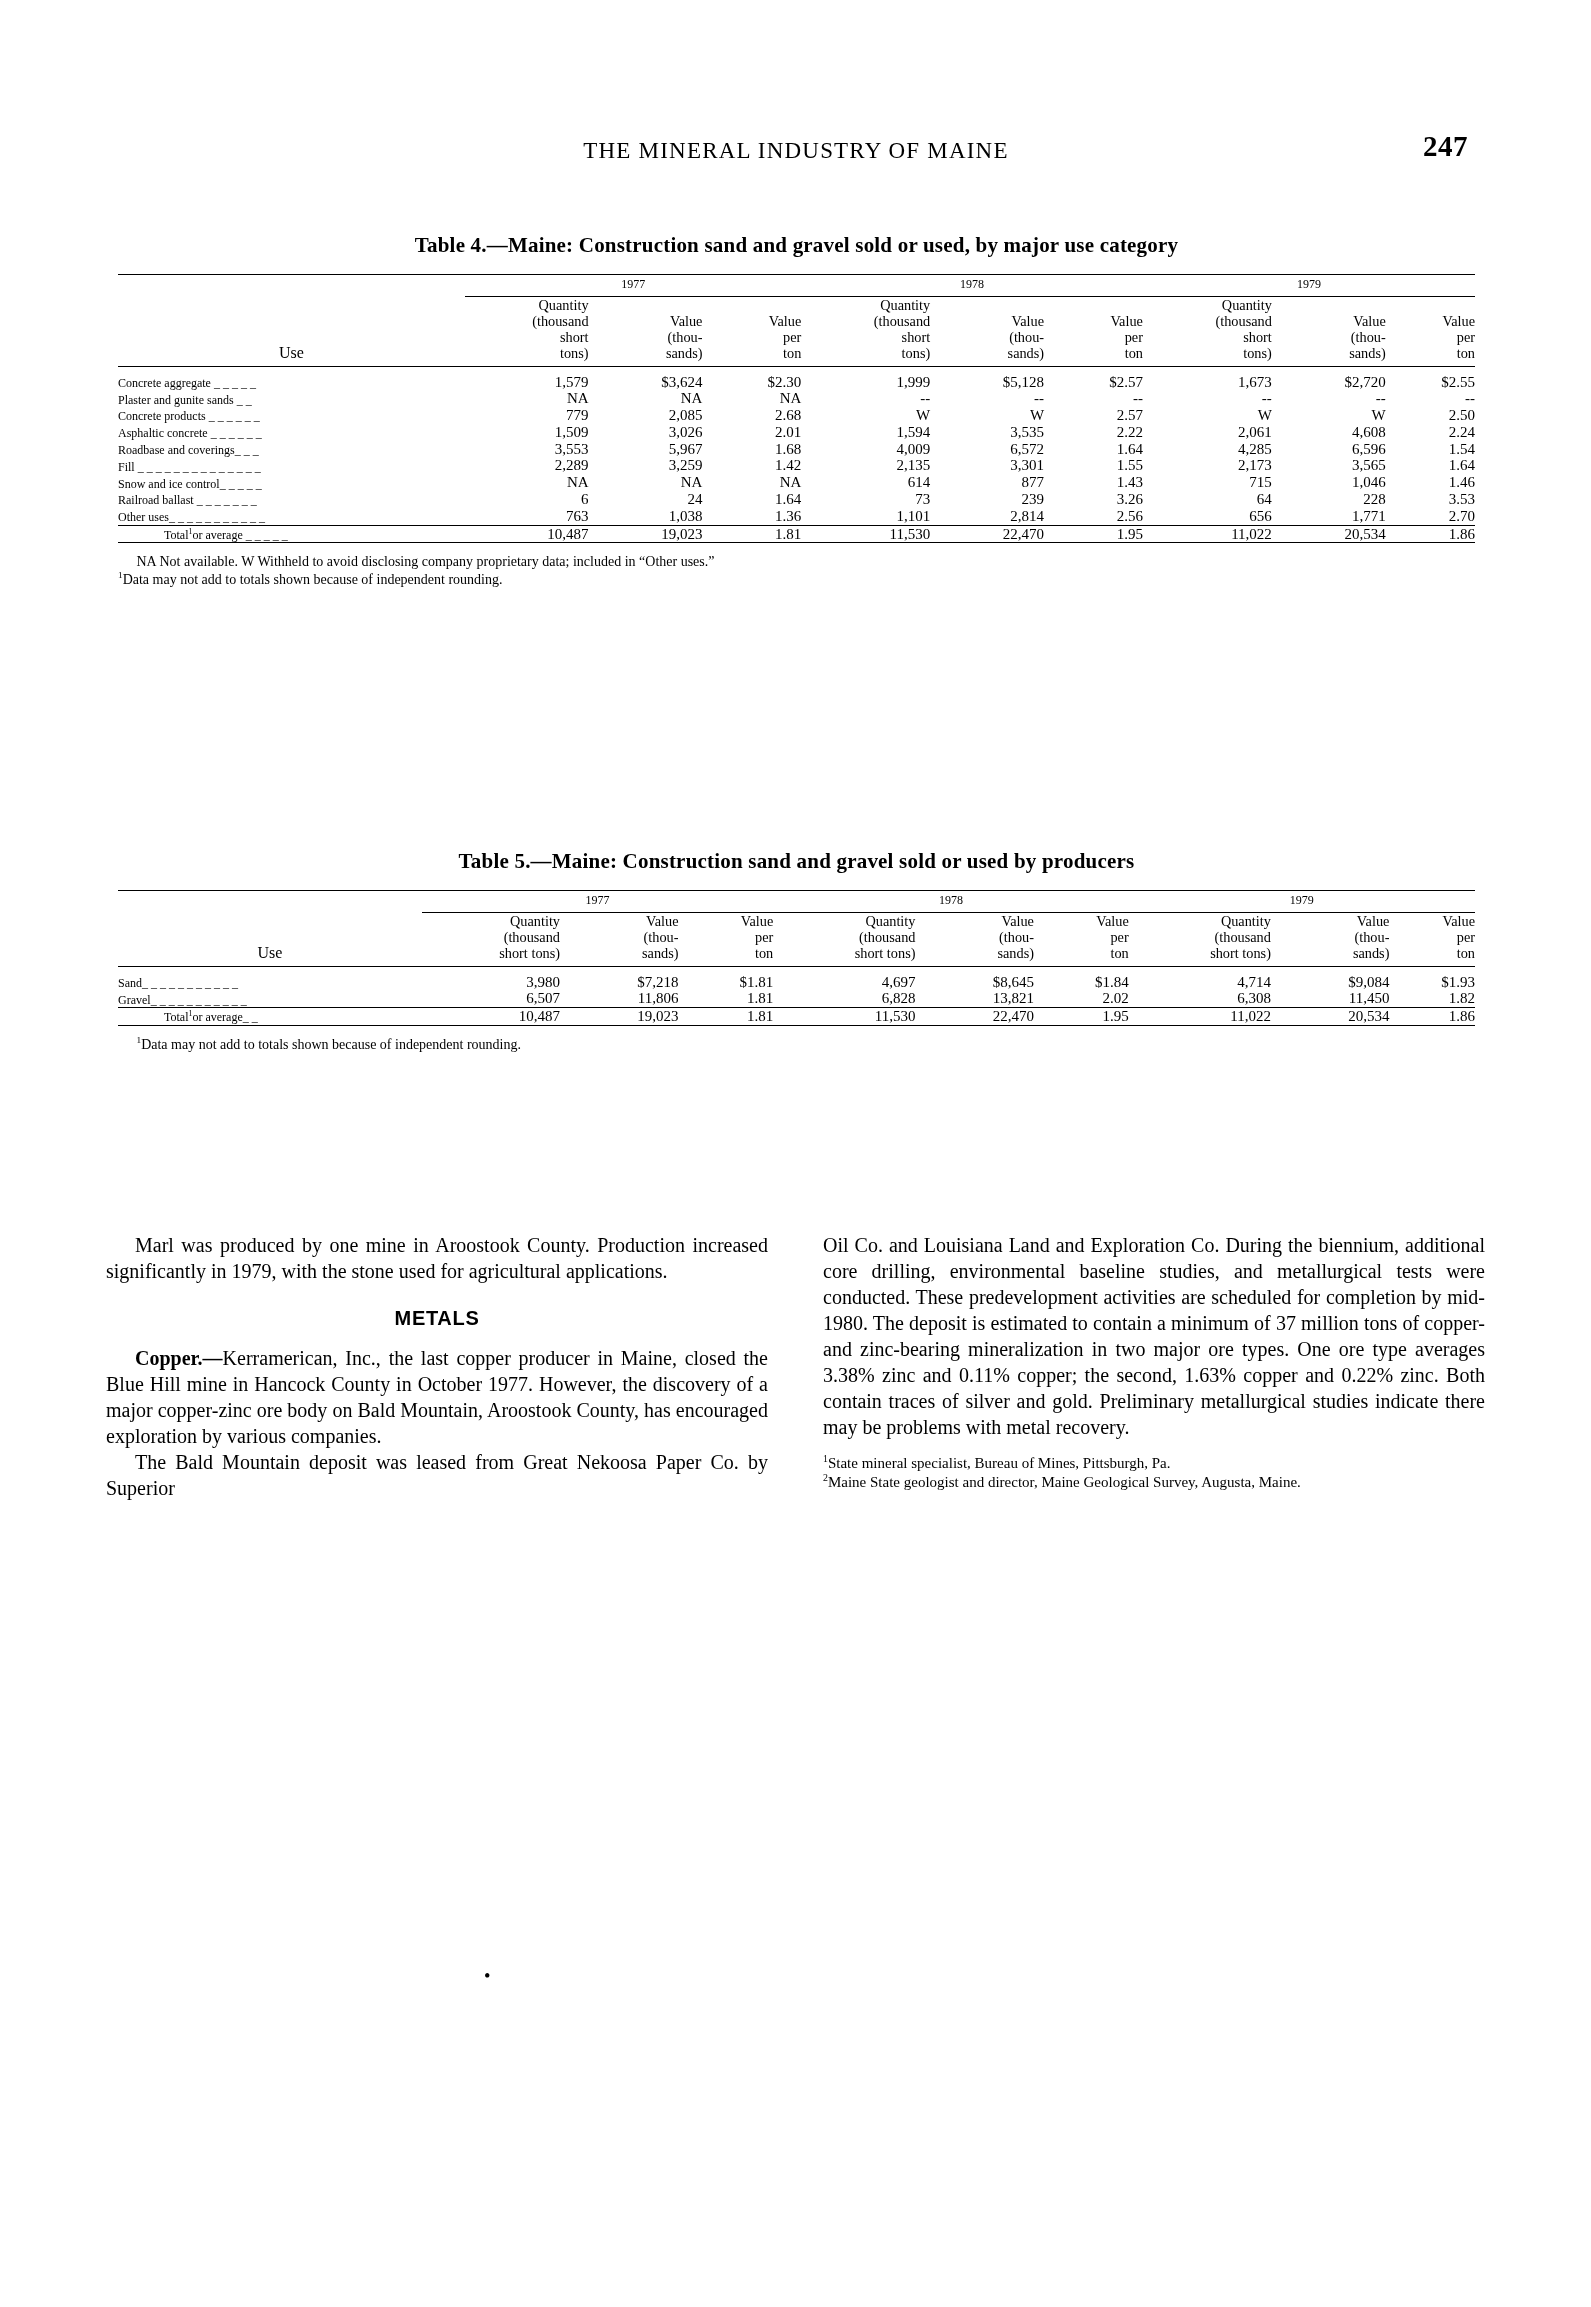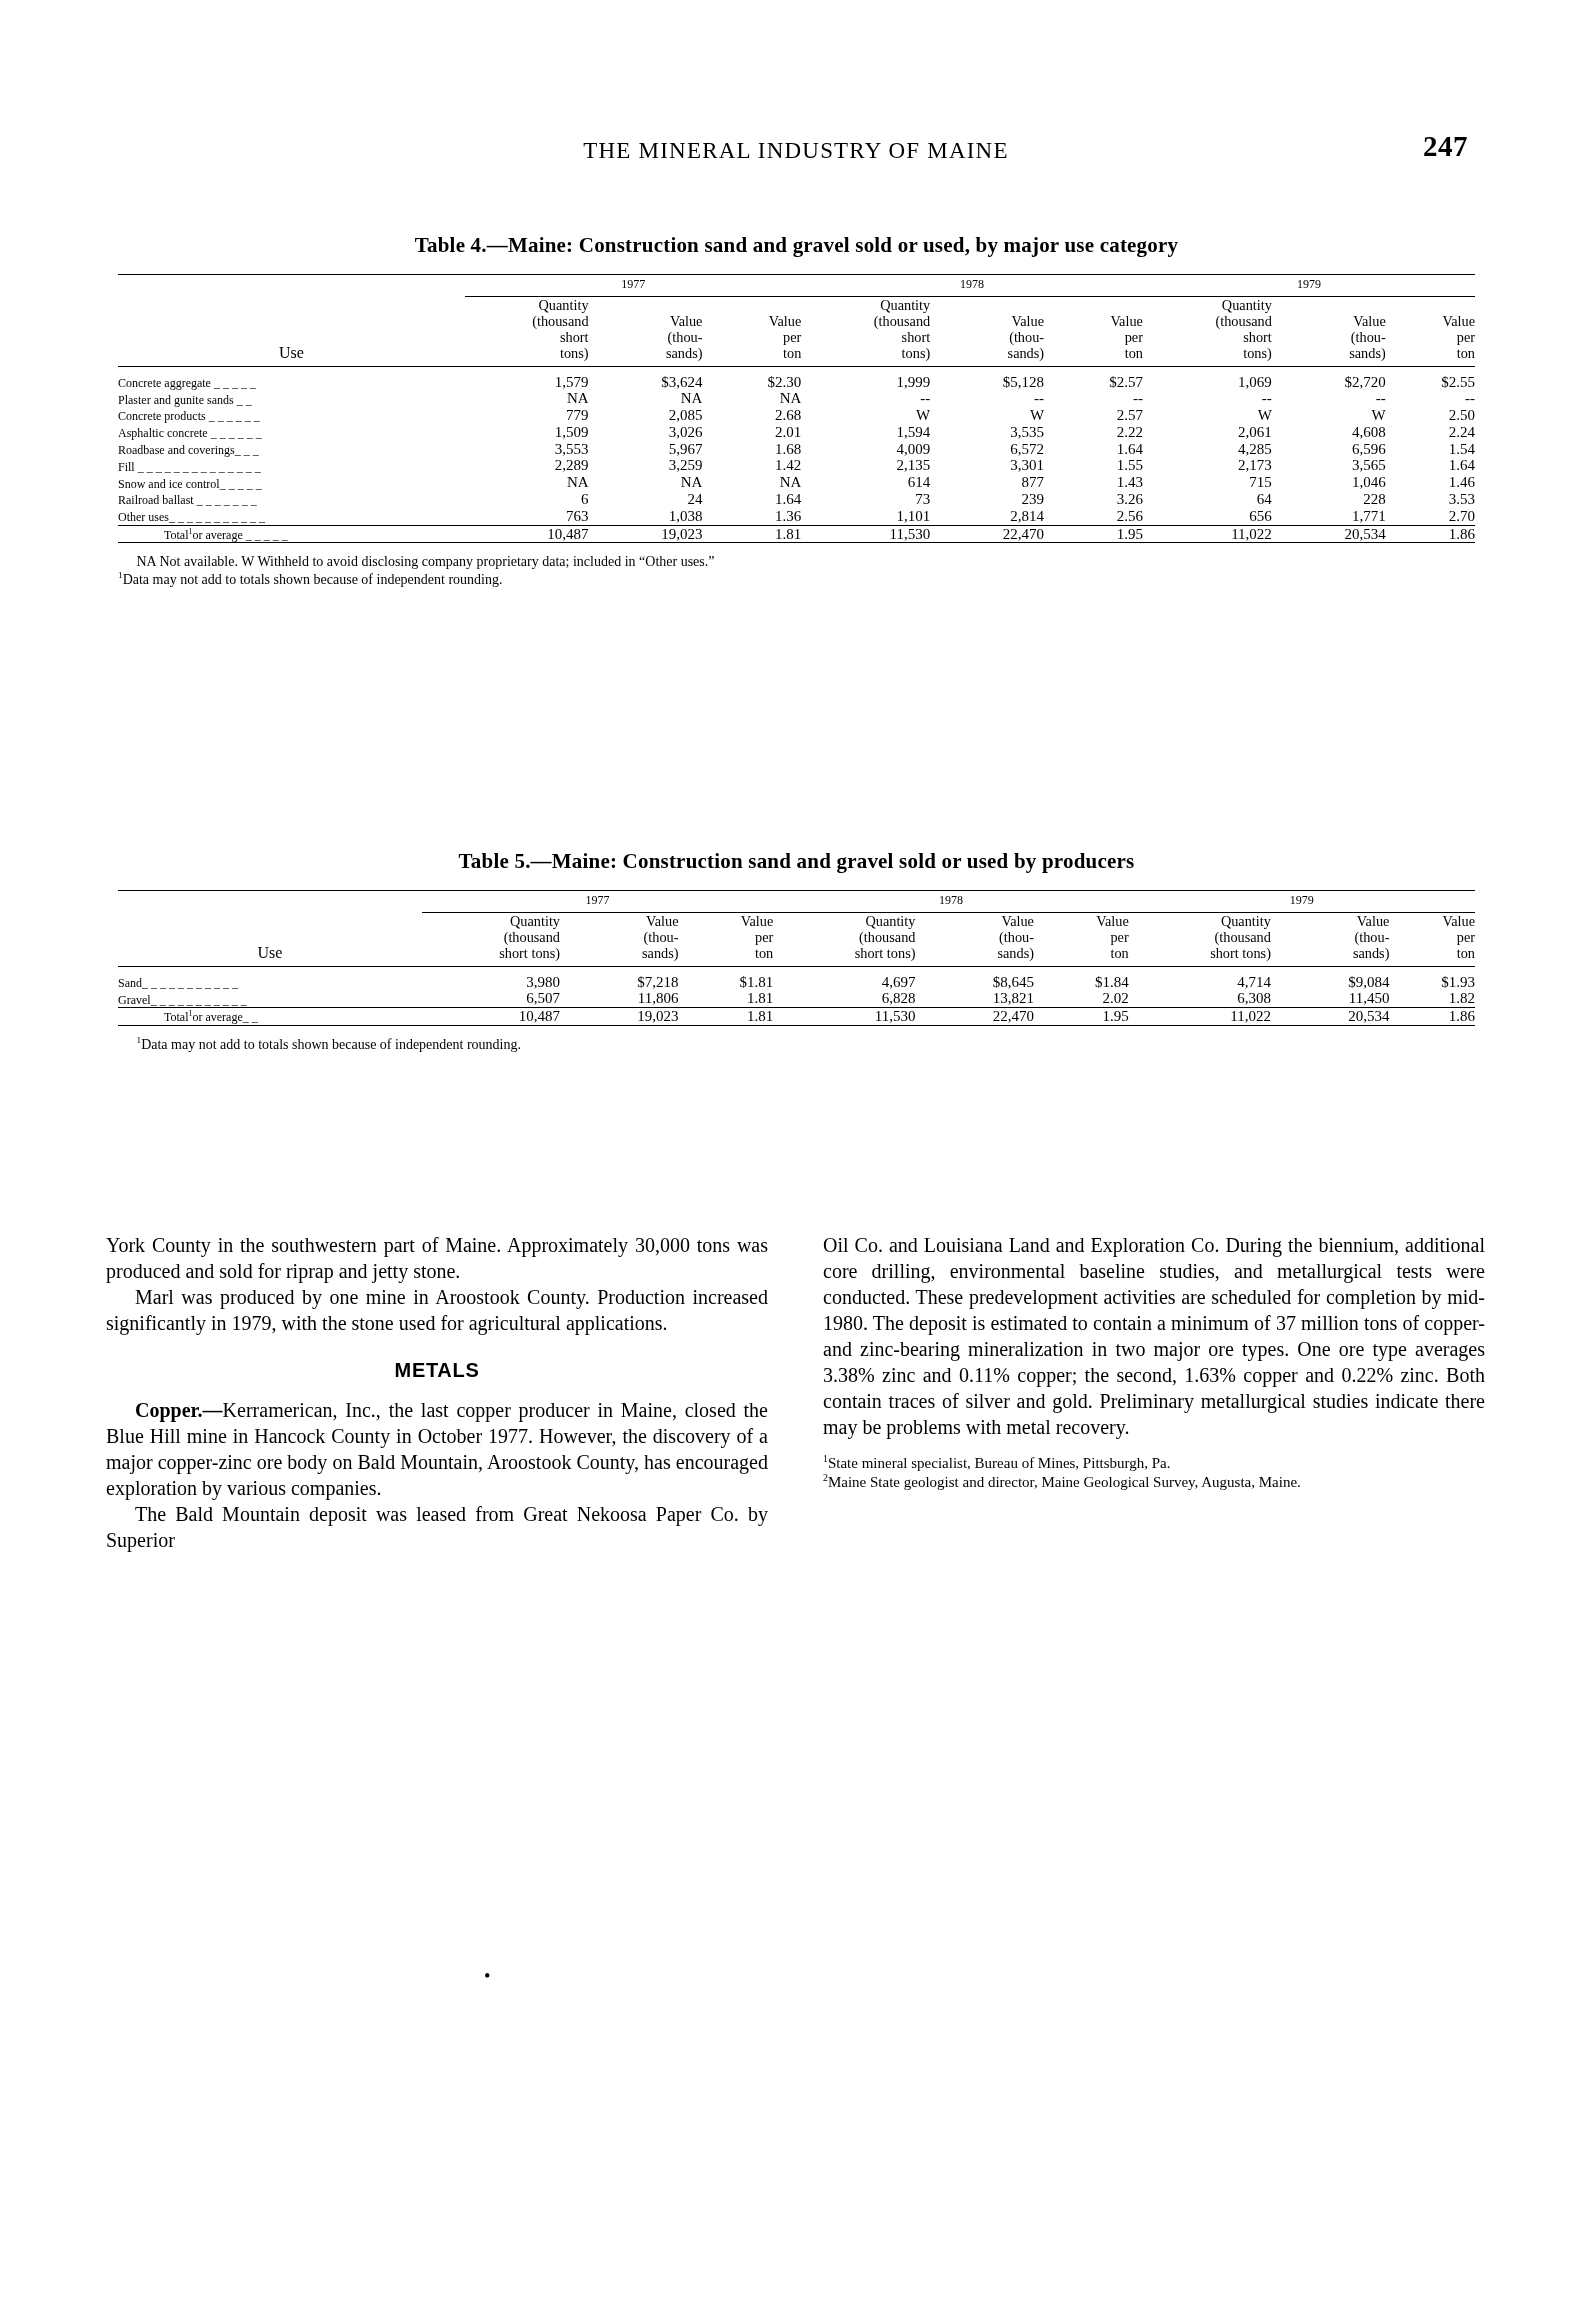--- a/index.html
+++ b/index.html
@@ -278,21 +278,21 @@
           </tr>
 
         <tr>
           <td class="use-cell">Concrete aggregate _ _ _ _ _</td>
           <td class="num c-q">1,579</td>
           <td class="num c-v">$3,624</td>
           <td class="num c-p">$2.30</td>
           <td class="num c-q">1,999</td>
           <td class="num c-v">$5,128</td>
           <td class="num c-p">$2.57</td>
-          <td class="num c-q">1,069</td>
+          <td class="num c-q">1,673</td>
           <td class="num c-v">$2,720</td>
           <td class="num">$2.55</td>
         </tr>
         <tr>
           <td class="use-cell">Plaster and gunite sands _ _</td>
           <td class="num c-q">NA</td>
           <td class="num c-v">NA</td>
           <td class="num c-p">NA</td>
           <td class="num c-q">--</td>
           <td class="num c-v">--</td>
@@ -538,21 +538,20 @@
     </table>
 
     <div class="footnote">
       <span class="fn-line fn-ind"><sup>1</sup><span>Data may not add to totals shown because of independent rounding.</span></span>
     </div>
   </div>
 
   <div class="body-cols">
 
     <div class="col">
-      <p class="no-indent">York County in the southwestern part of Maine. Approximately 30,000 tons was produced and sold for riprap and jetty stone.</p>
       <p>Marl was produced by one mine in Aroostook County. Production increased significantly in 1979, with the stone used for agricultural applications.</p>
       <div class="section-head">METALS</div>
       <p><span class="run-in">Copper.—</span><span>Kerramerican, Inc., the last copper producer in Maine, closed the Blue Hill mine in Hancock County in October 1977. However, the discovery of a major copper-zinc ore body on Bald Mountain, Aroostook County, has encouraged exploration by various companies.</span></p>
       <p>The Bald Mountain deposit was leased from Great Nekoosa Paper Co. by Superior</p>
     </div>
 
     <div class="col">
       <p class="no-indent">Oil Co. and Louisiana Land and Exploration Co. During the biennium, additional core drilling, environmental baseline studies, and metallurgical tests were conducted. These predevelopment activities are scheduled for completion by mid-1980. The deposit is estimated to contain a minimum of 37 million tons of copper- and zinc-bearing mineralization in two major ore types. One ore type averages 3.38% zinc and 0.11% copper; the second, 1.63% copper and 0.22% zinc. Both contain traces of silver and gold. Preliminary metallurgical studies indicate there may be problems with metal recovery.</p>
 
       <div class="fn-sep"></div>

